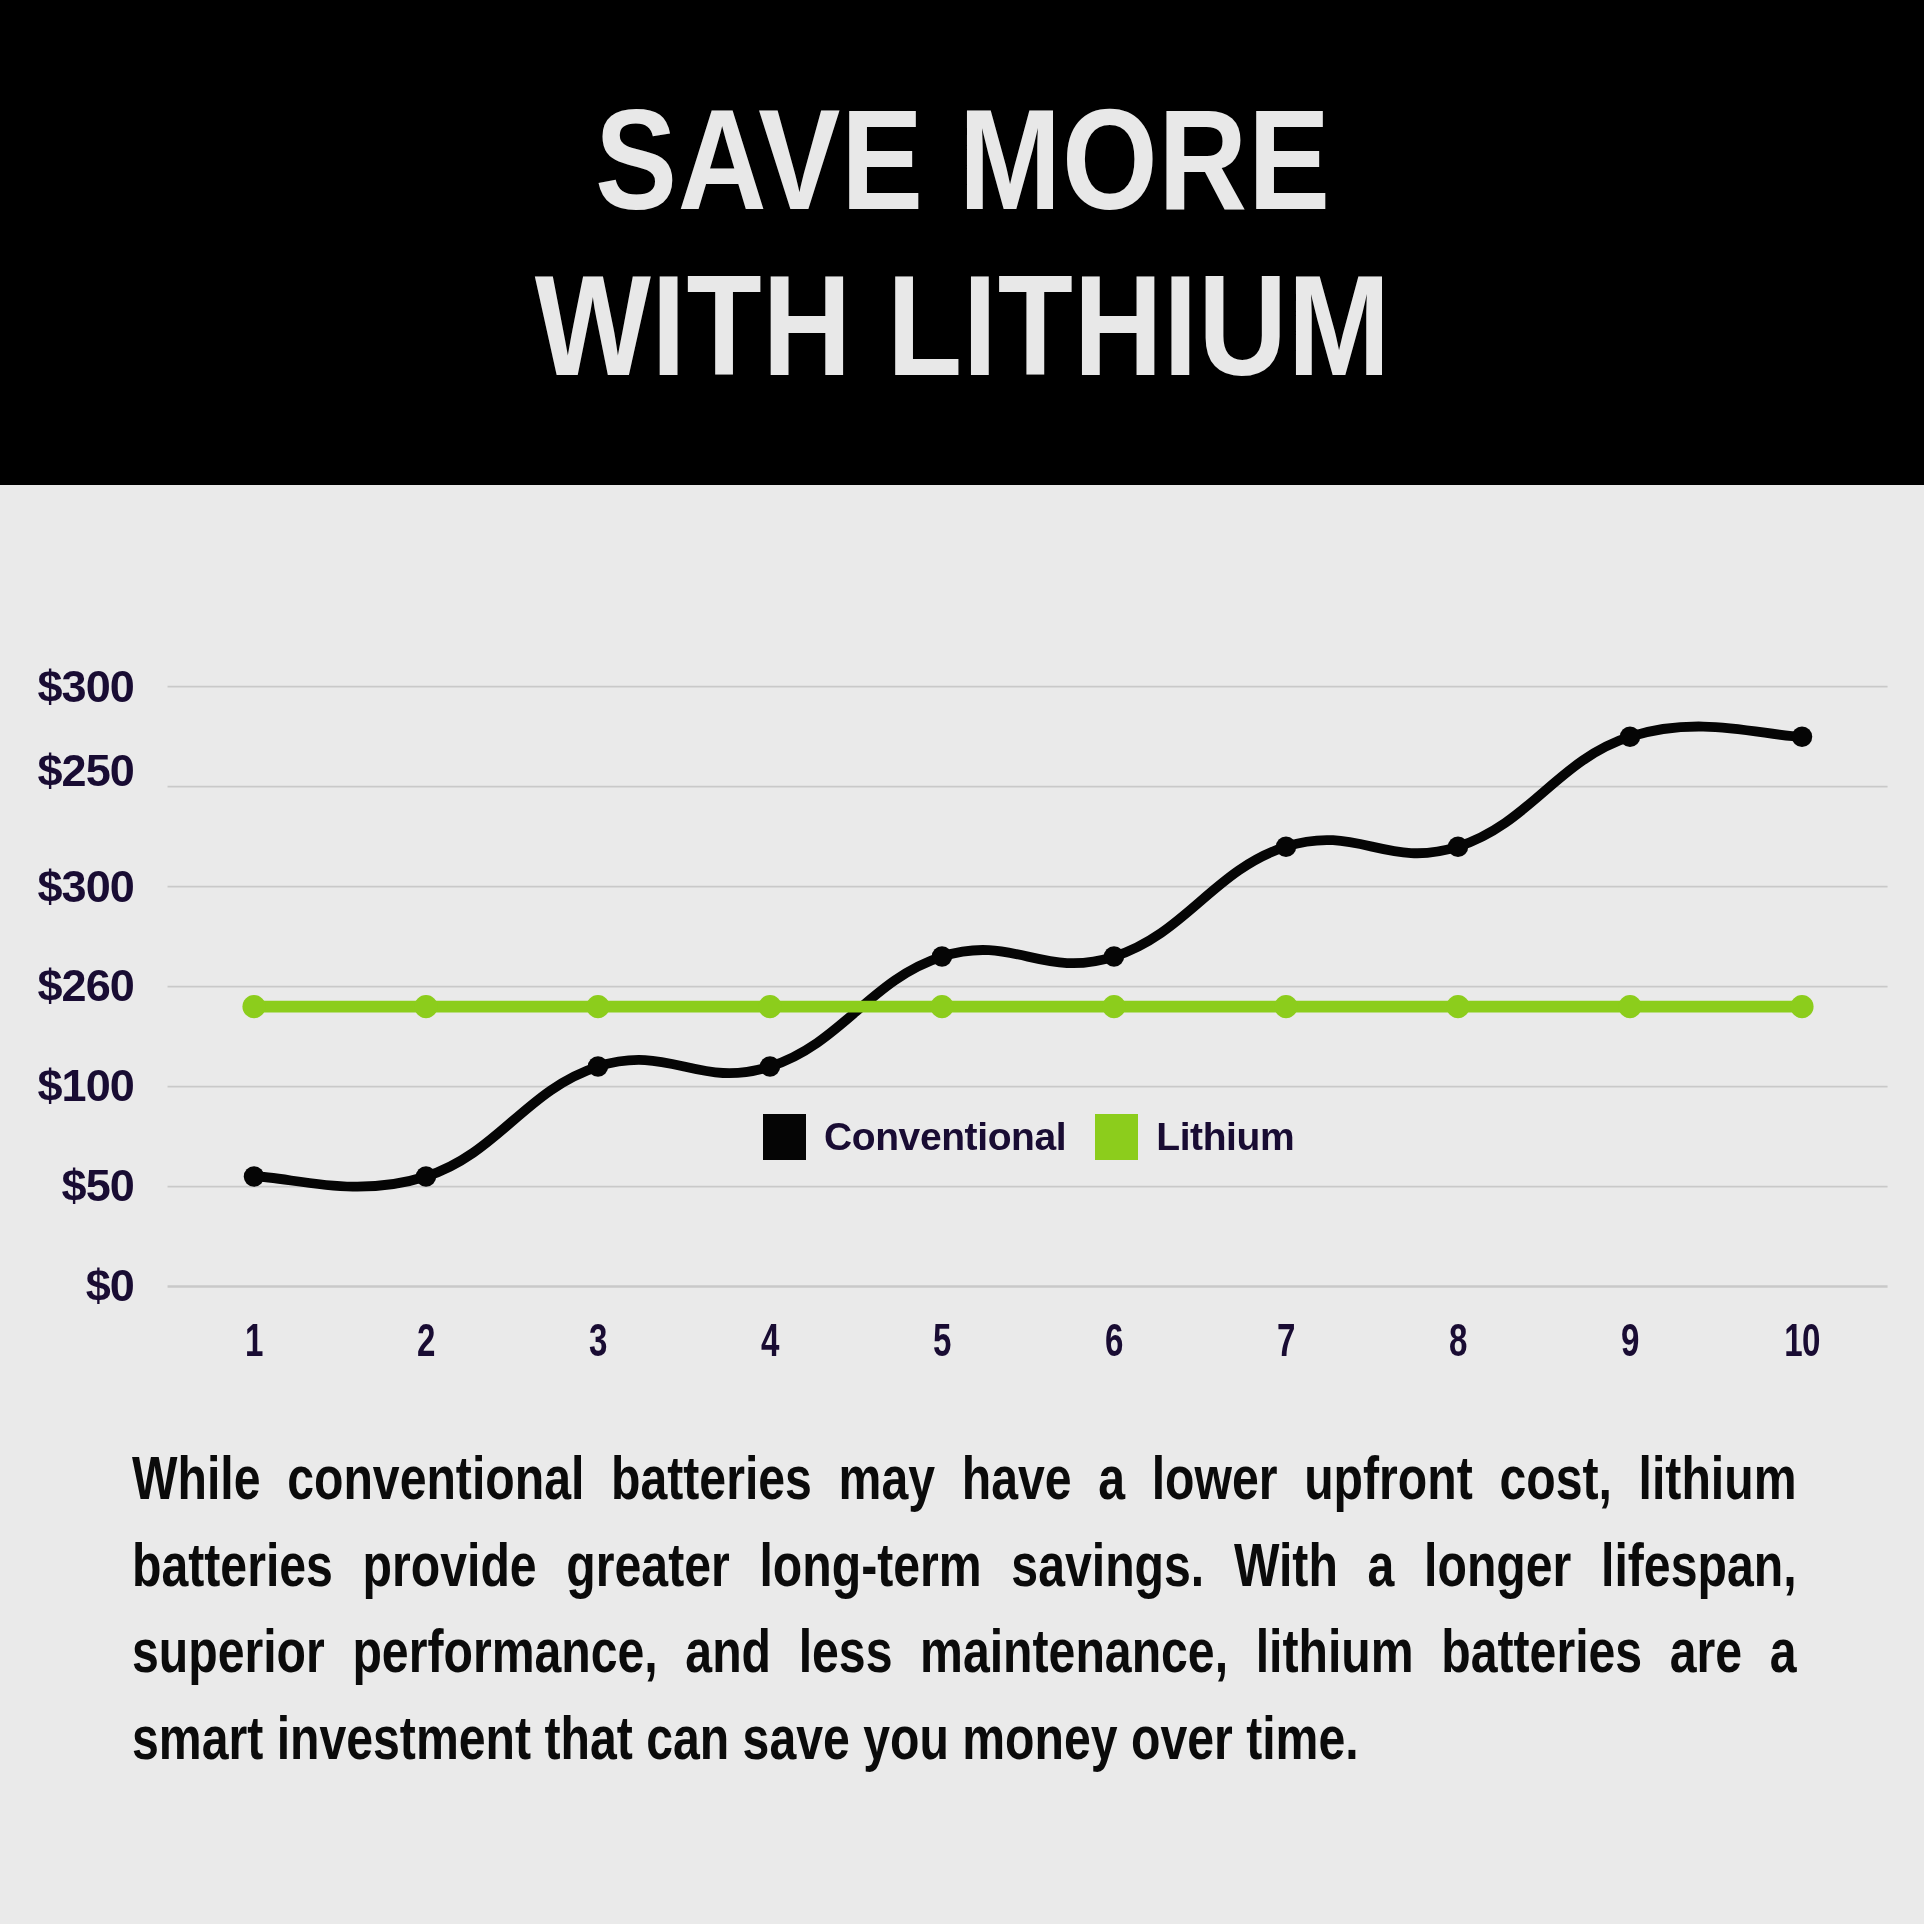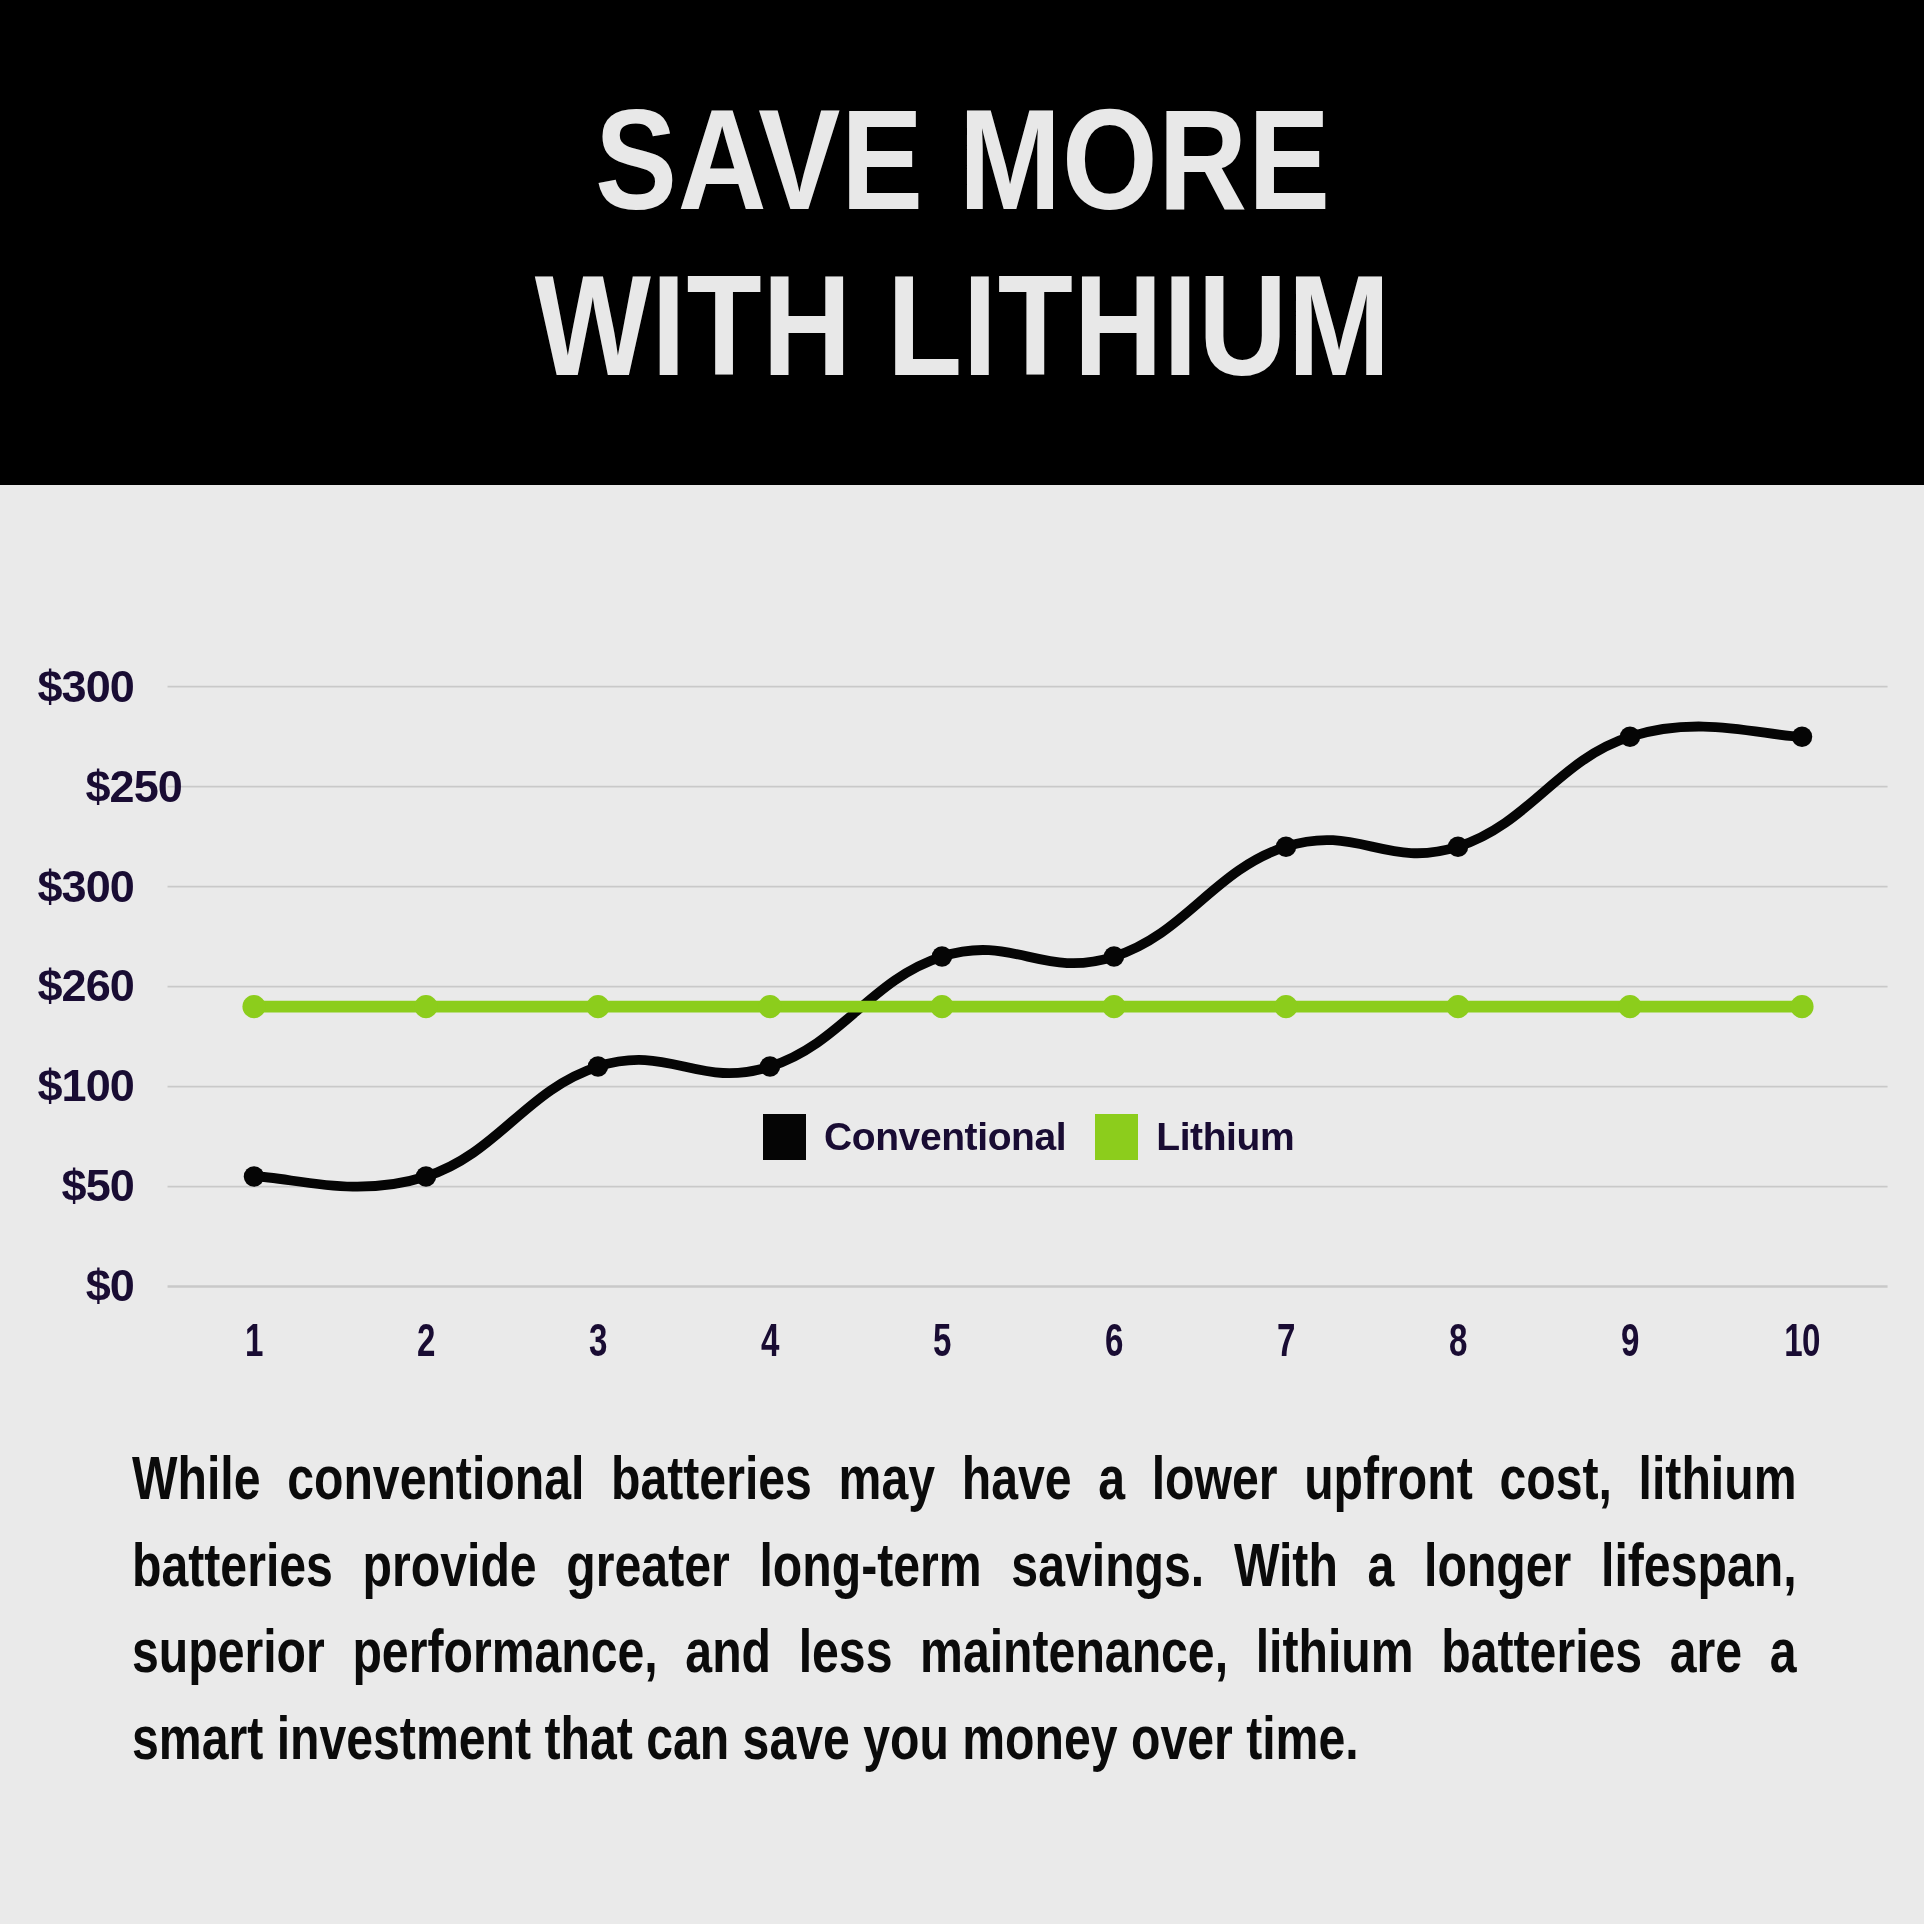--- a/index.html
+++ b/index.html
@@ -156,21 +156,21 @@
           <circle cx="1829" cy="582.9333333333334" r="13" fill="#8CCD1C"></circle>
           <circle cx="2022" cy="582.9333333333334" r="13" fill="#8CCD1C"></circle>
         </g>
     </svg>
     <div id="ytick-labels">
         <div class="ytick-label" style="left: 0px; top: 799px;">$0</div>
         <div class="ytick-label" style="left: 0px; top: 699px;">$50</div>
         <div class="ytick-label" style="left: 0px; top: 599px;">$100</div>
         <div class="ytick-label" style="left: 0px; top: 499px;">$260</div>
         <div class="ytick-label" style="left: 0px; top: 400px;">$300</div>
-        <div class="ytick-label" style="left: 0px; top: 300px; margin-left: 48px;">$250</div>
+        <div class="ytick-label" style="left: 0px; top: 284px;">$250</div>
         <div class="ytick-label" style="left: 0px; top: 200px;">$300</div>
       </div>
     <div id="xtick-labels">
         <div class="xtick-label" style="left: 254px; top: 826px;">1</div>
         <div class="xtick-label" style="left: 426px; top: 826px;">2</div>
         <div class="xtick-label" style="left: 598px; top: 826px;">3</div>
         <div class="xtick-label" style="left: 770px; top: 826px;">4</div>
         <div class="xtick-label" style="left: 942px; top: 826px;">5</div>
         <div class="xtick-label" style="left: 1114px; top: 826px;">6</div>
         <div class="xtick-label" style="left: 1286px; top: 826px;">7</div>

